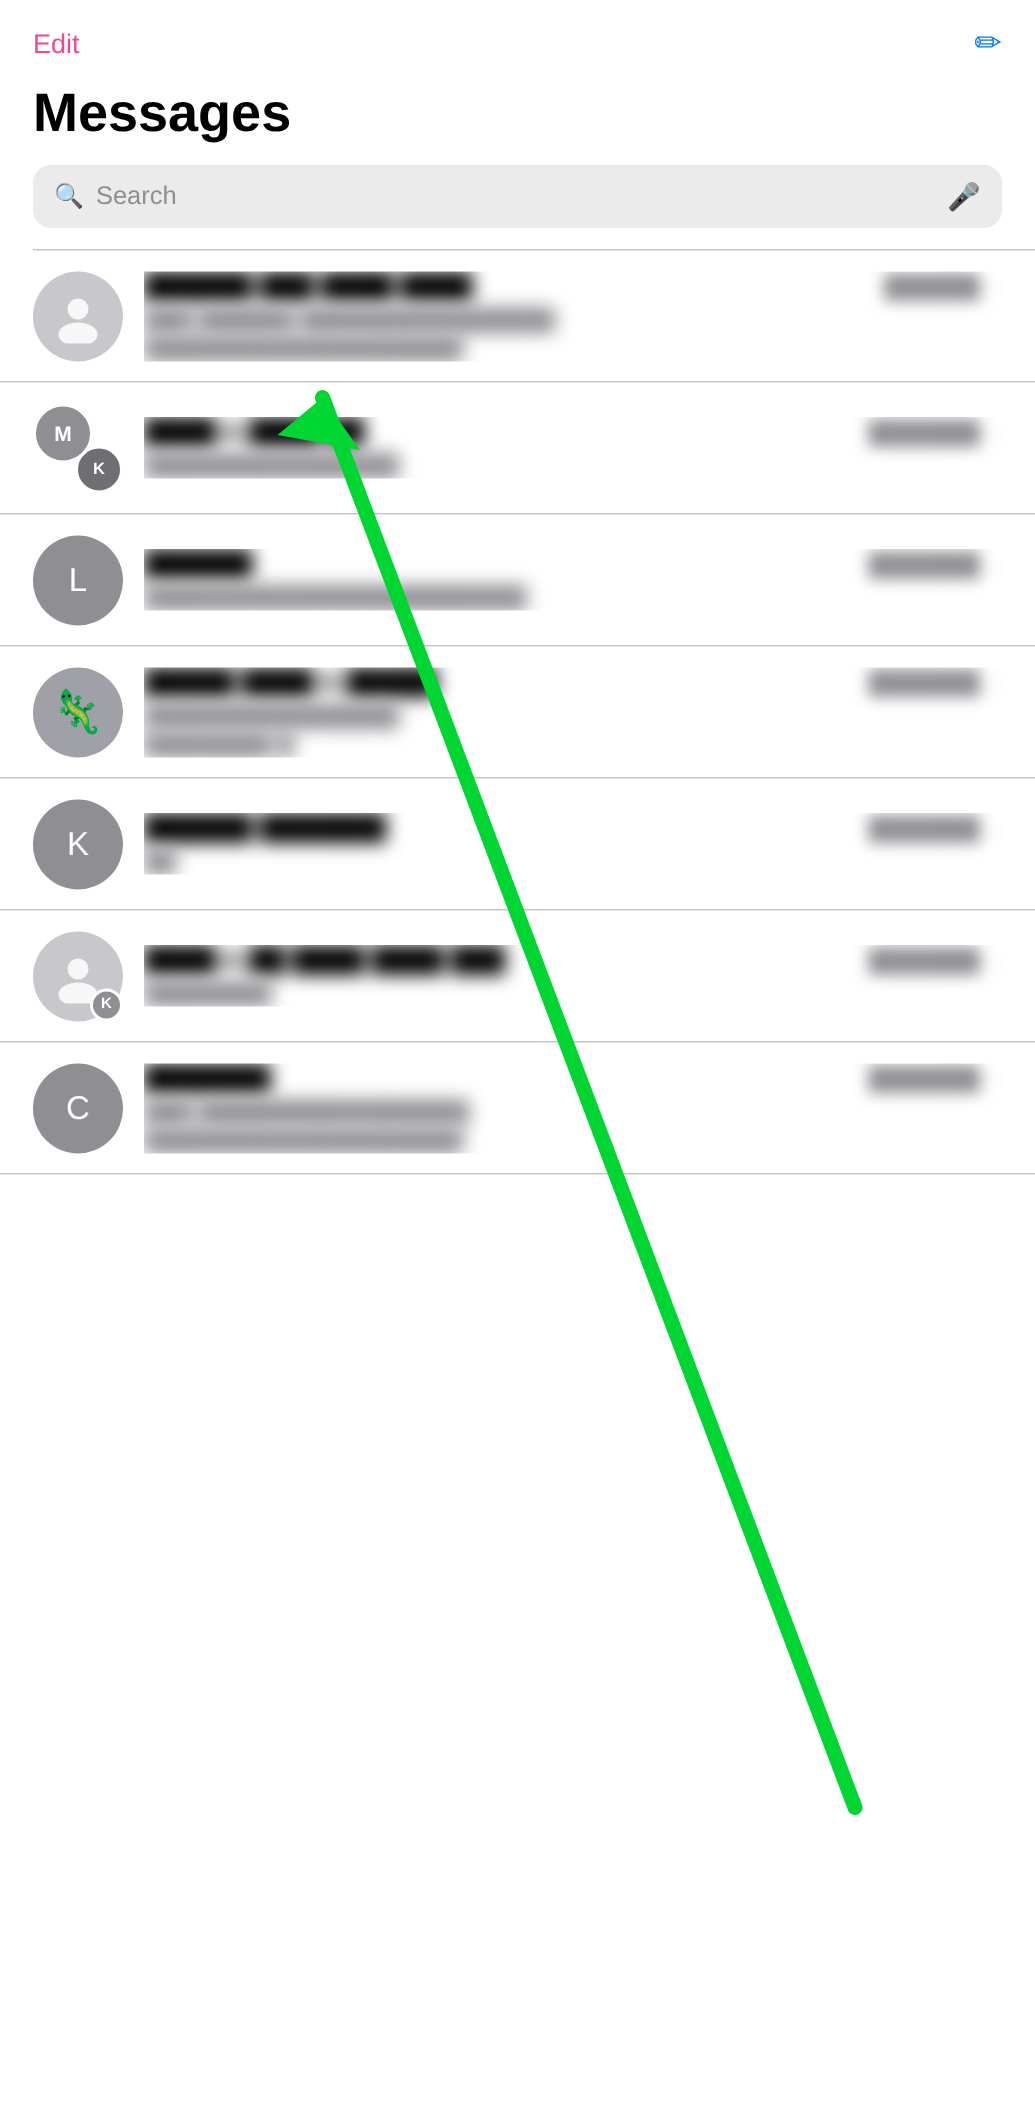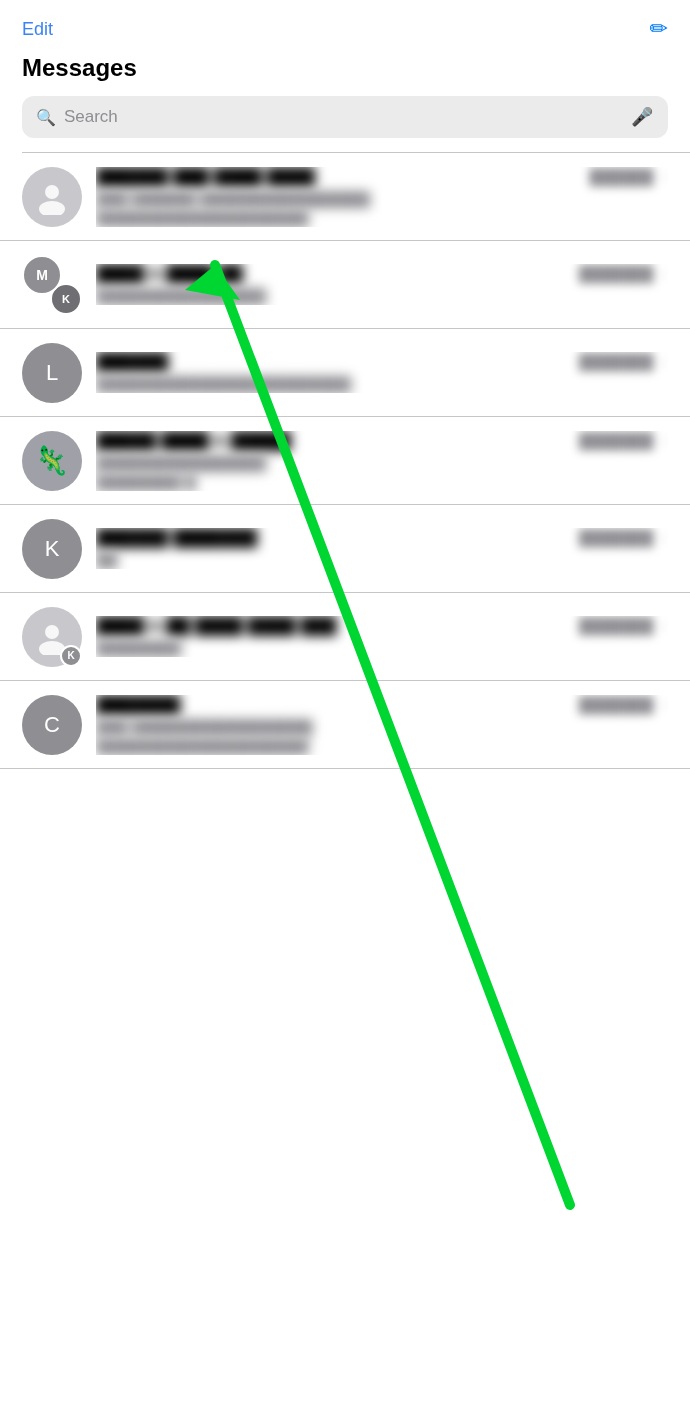--- a/index.html
+++ b/index.html
@@ -18,37 +18,37 @@
     }
 
     .header {
       display: flex;
       justify-content: space-between;
       align-items: center;
       padding: 16px 22px 8px 22px;
     }
 
     .edit-btn {
-      color: #3b82f6;
+      color: #ec4899;
       font-size: 18px;
       background: none;
       border: none;
       cursor: pointer;
     }
 
     .compose-icon {
       color: #007AFF;
       font-size: 22px;
       background: none;
       border: none;
       cursor: pointer;
     }
 
     .page-title {
-      font-size: 24px;
+      font-size: 36px;
       font-weight: 700;
       color: #000000;
       padding: 4px 30px 14px 22px;
     }
 
     .search-bar-container {
       padding: 0 22px 14px 22px;
     }
 
     .search-bar {

